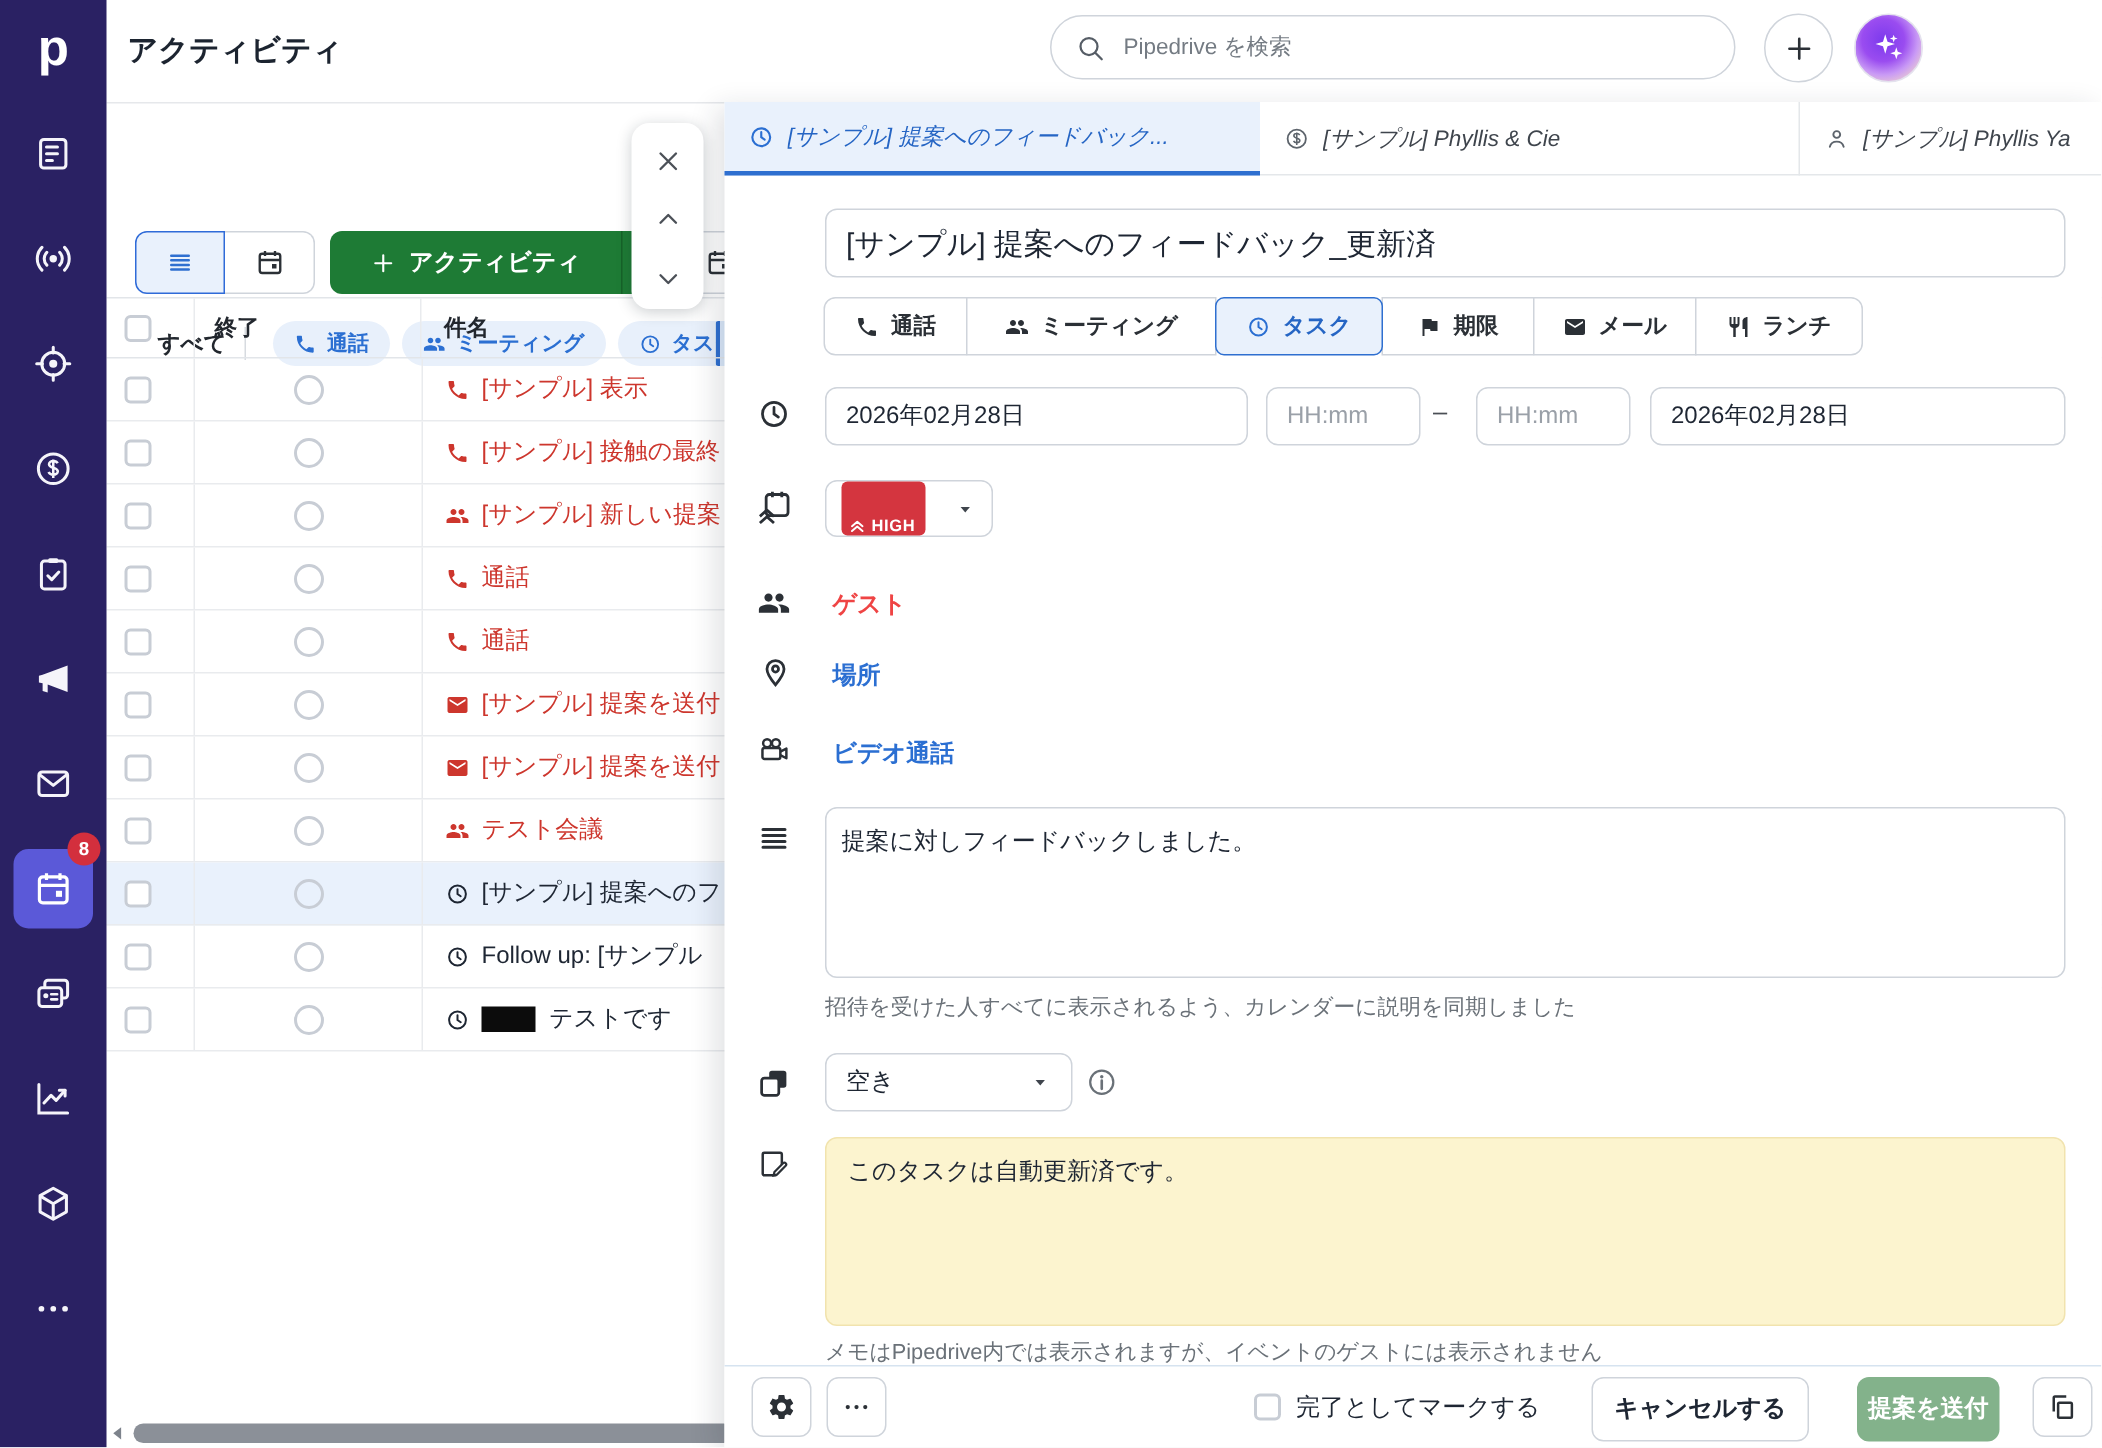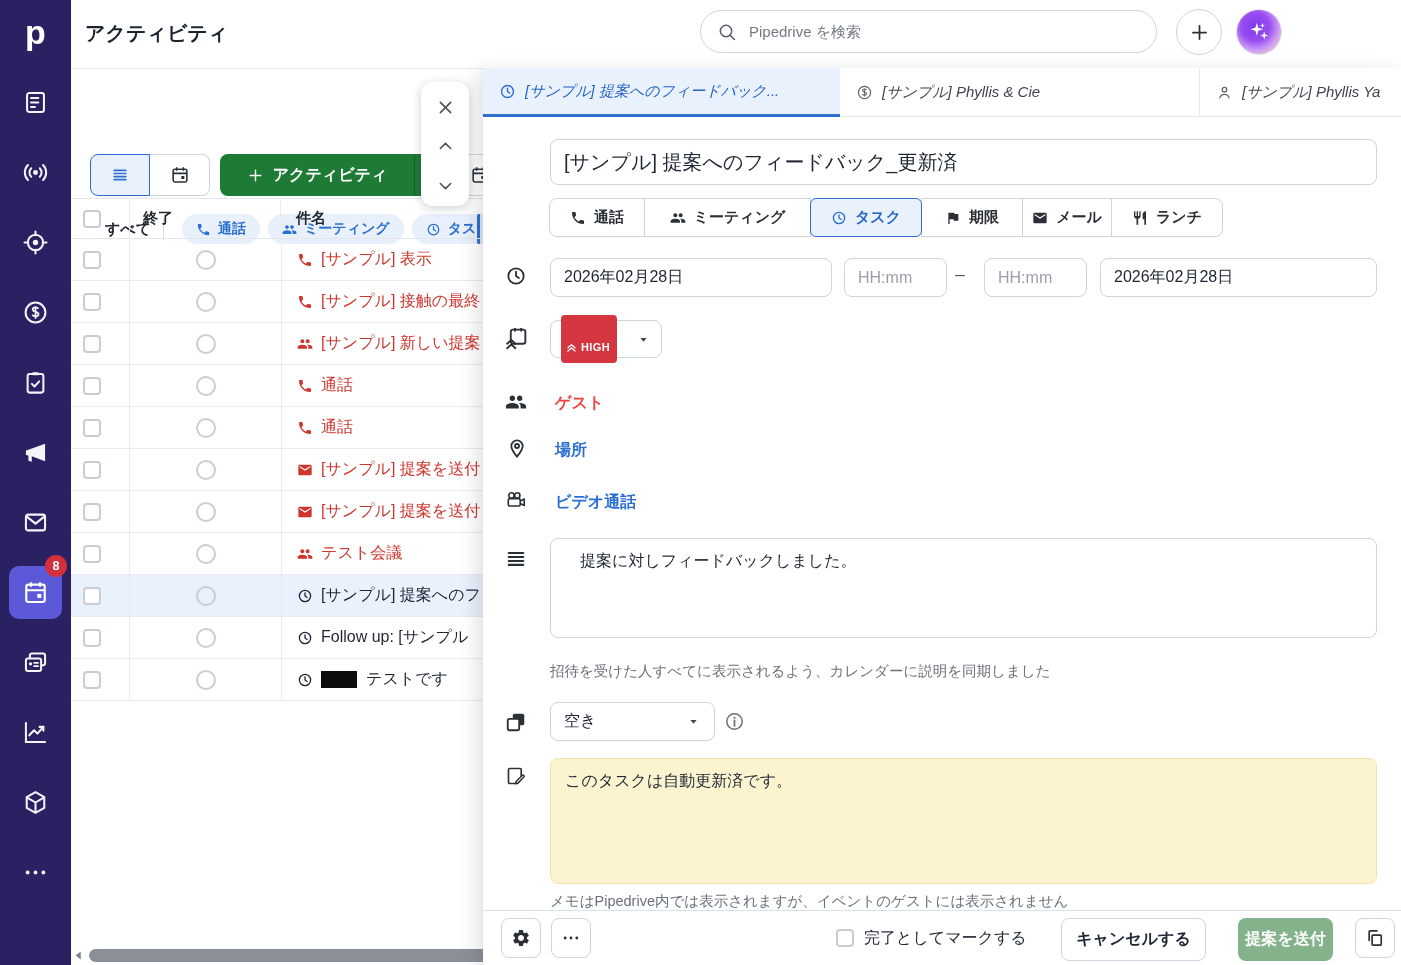--- a/index.html
+++ b/index.html
@@ -111,28 +111,28 @@
   .type-btn{height:39px;border:1px solid #cfd4db;margin-left:-1px;background:#fff;display:flex;align-items:center;justify-content:center;
     gap:8px;font-size:15px;font-weight:bold;color:#2b3036;box-sizing:border-box;}
   .type-btn:first-child{border-radius:8px 0 0 8px;margin-left:0;}
   .type-btn:last-child{border-radius:0 8px 8px 0;}
   .type-btn .icon{width:16px;height:16px;}
   .type-btn.sel{background:#e9f1fc;border:1px solid #2e6fd0;color:#2565c4;border-radius:6px;z-index:2;}
   .type-btn.sel .icon{color:#2b6fd2;}
   .dash{position:absolute;left:466px;top:197px;width:22px;text-align:center;font-size:17px;color:#4a4f55;}
   .prio-btn{position:absolute;left:67px;top:252px;width:112px;height:38px;border:1px solid #cfd4db;border-radius:8px;
     box-sizing:border-box;background:#fff;display:flex;align-items:center;padding:0 10px;gap:10px;}
-  .prio-badge{height:32px;border-radius:4px;background:#d4353f;color:#fff;display:flex;align-items:center;gap:3px;
-    padding:16px 7px 0 4px;font-size:11px;font-weight:bold;letter-spacing:.4px;}
+  .prio-badge{height:32px;border-radius:4px;background:#d4353f;color:#fff;display:flex;align-items:flex-end;gap:3px;
+    padding:4px 7px 0 4px;font-size:11px;font-weight:bold;letter-spacing:.4px;}
   .prio-badge .icon{width:13px;height:13px;}
   .prio-btn>.icon{width:15px;height:15px;color:#3f454d;margin-left:auto;}
   .link-lbl{position:absolute;font-size:16px;font-weight:bold;text-decoration:none;}
   .hint{position:absolute;font-size:14.5px;color:#6a7178;}
-  .desc-box{position:absolute;left:67px;top:470px;width:827px;height:100px;border:1px solid #cfd4db;border-radius:8px;
-    box-sizing:border-box;font-size:16px;color:#1e2633;padding:12px 29px;resize:none;outline:none;
+  .desc-box{position:absolute;left:67px;top:470px;width:827px;height:114px;border:1px solid #cfd4db;border-radius:8px;
+    box-sizing:border-box;font-size:16px;color:#1e2633;padding:12px 10px;resize:none;outline:none;
     font-family:"Liberation Sans","DejaVu Sans",sans-serif;}
   .select-box{position:absolute;left:67px;top:634px;width:165px;height:39px;border:1px solid #cfd4db;border-radius:8px;
     box-sizing:border-box;background:#fff;display:flex;align-items:center;padding:0 13px;font-size:16px;color:#1e2633;}
   .select-box .icon{width:15px;height:15px;color:#3f454d;margin-left:auto;}
   .info-i{position:absolute;left:241px;top:643px;width:21px;height:21px;color:#6a7178;}
   .note-box{position:absolute;left:67px;top:690px;width:827px;height:126px;background:#fcf4cf;border:1px solid #f1e3ae;
     border-radius:8px;box-sizing:border-box;font-size:16px;color:#1e2633;padding:12px 14px;}
 
   .m-footer{position:absolute;left:0;top:842px;width:918px;height:55px;border-top:1px solid #d6e3f0;background:#fff;}
   .sq-btn{position:absolute;top:7px;width:40px;height:40px;border:1px solid #cfd4db;border-radius:8px;background:#fff;
@@ -648,21 +648,21 @@
           <span>タスク</span>
         </button>
         <button class="type-btn" style="width: 102px;">
           <span class="icon">
             <svg viewBox="0 0 24 24">
               <path d="M14.4 6L14 4H5v17h2v-7h5.6l.4 2h7V6z" fill="currentColor"></path>
             </svg>
           </span>
           <span>期限</span>
         </button>
-        <button class="type-btn" style="width: 90px;">
+        <button class="type-btn" style="width: 109px;">
           <span class="icon">
             <svg viewBox="0 0 24 24">
               <path d="M20 4H4c-1.1 0-2 .9-2 2v12c0 1.1.9 2 2 2h16c1.1 0 2-.9 2-2V6c0-1.1-.9-2-2-2zm0 4l-8 5-8-5V6l8 5 8-5v2z" fill="currentColor"></path>
             </svg>
           </span>
           <span>メール</span>
         </button>
         <button class="type-btn" style="width: 112px;">
           <span class="icon">
             <svg viewBox="0 0 24 24">

